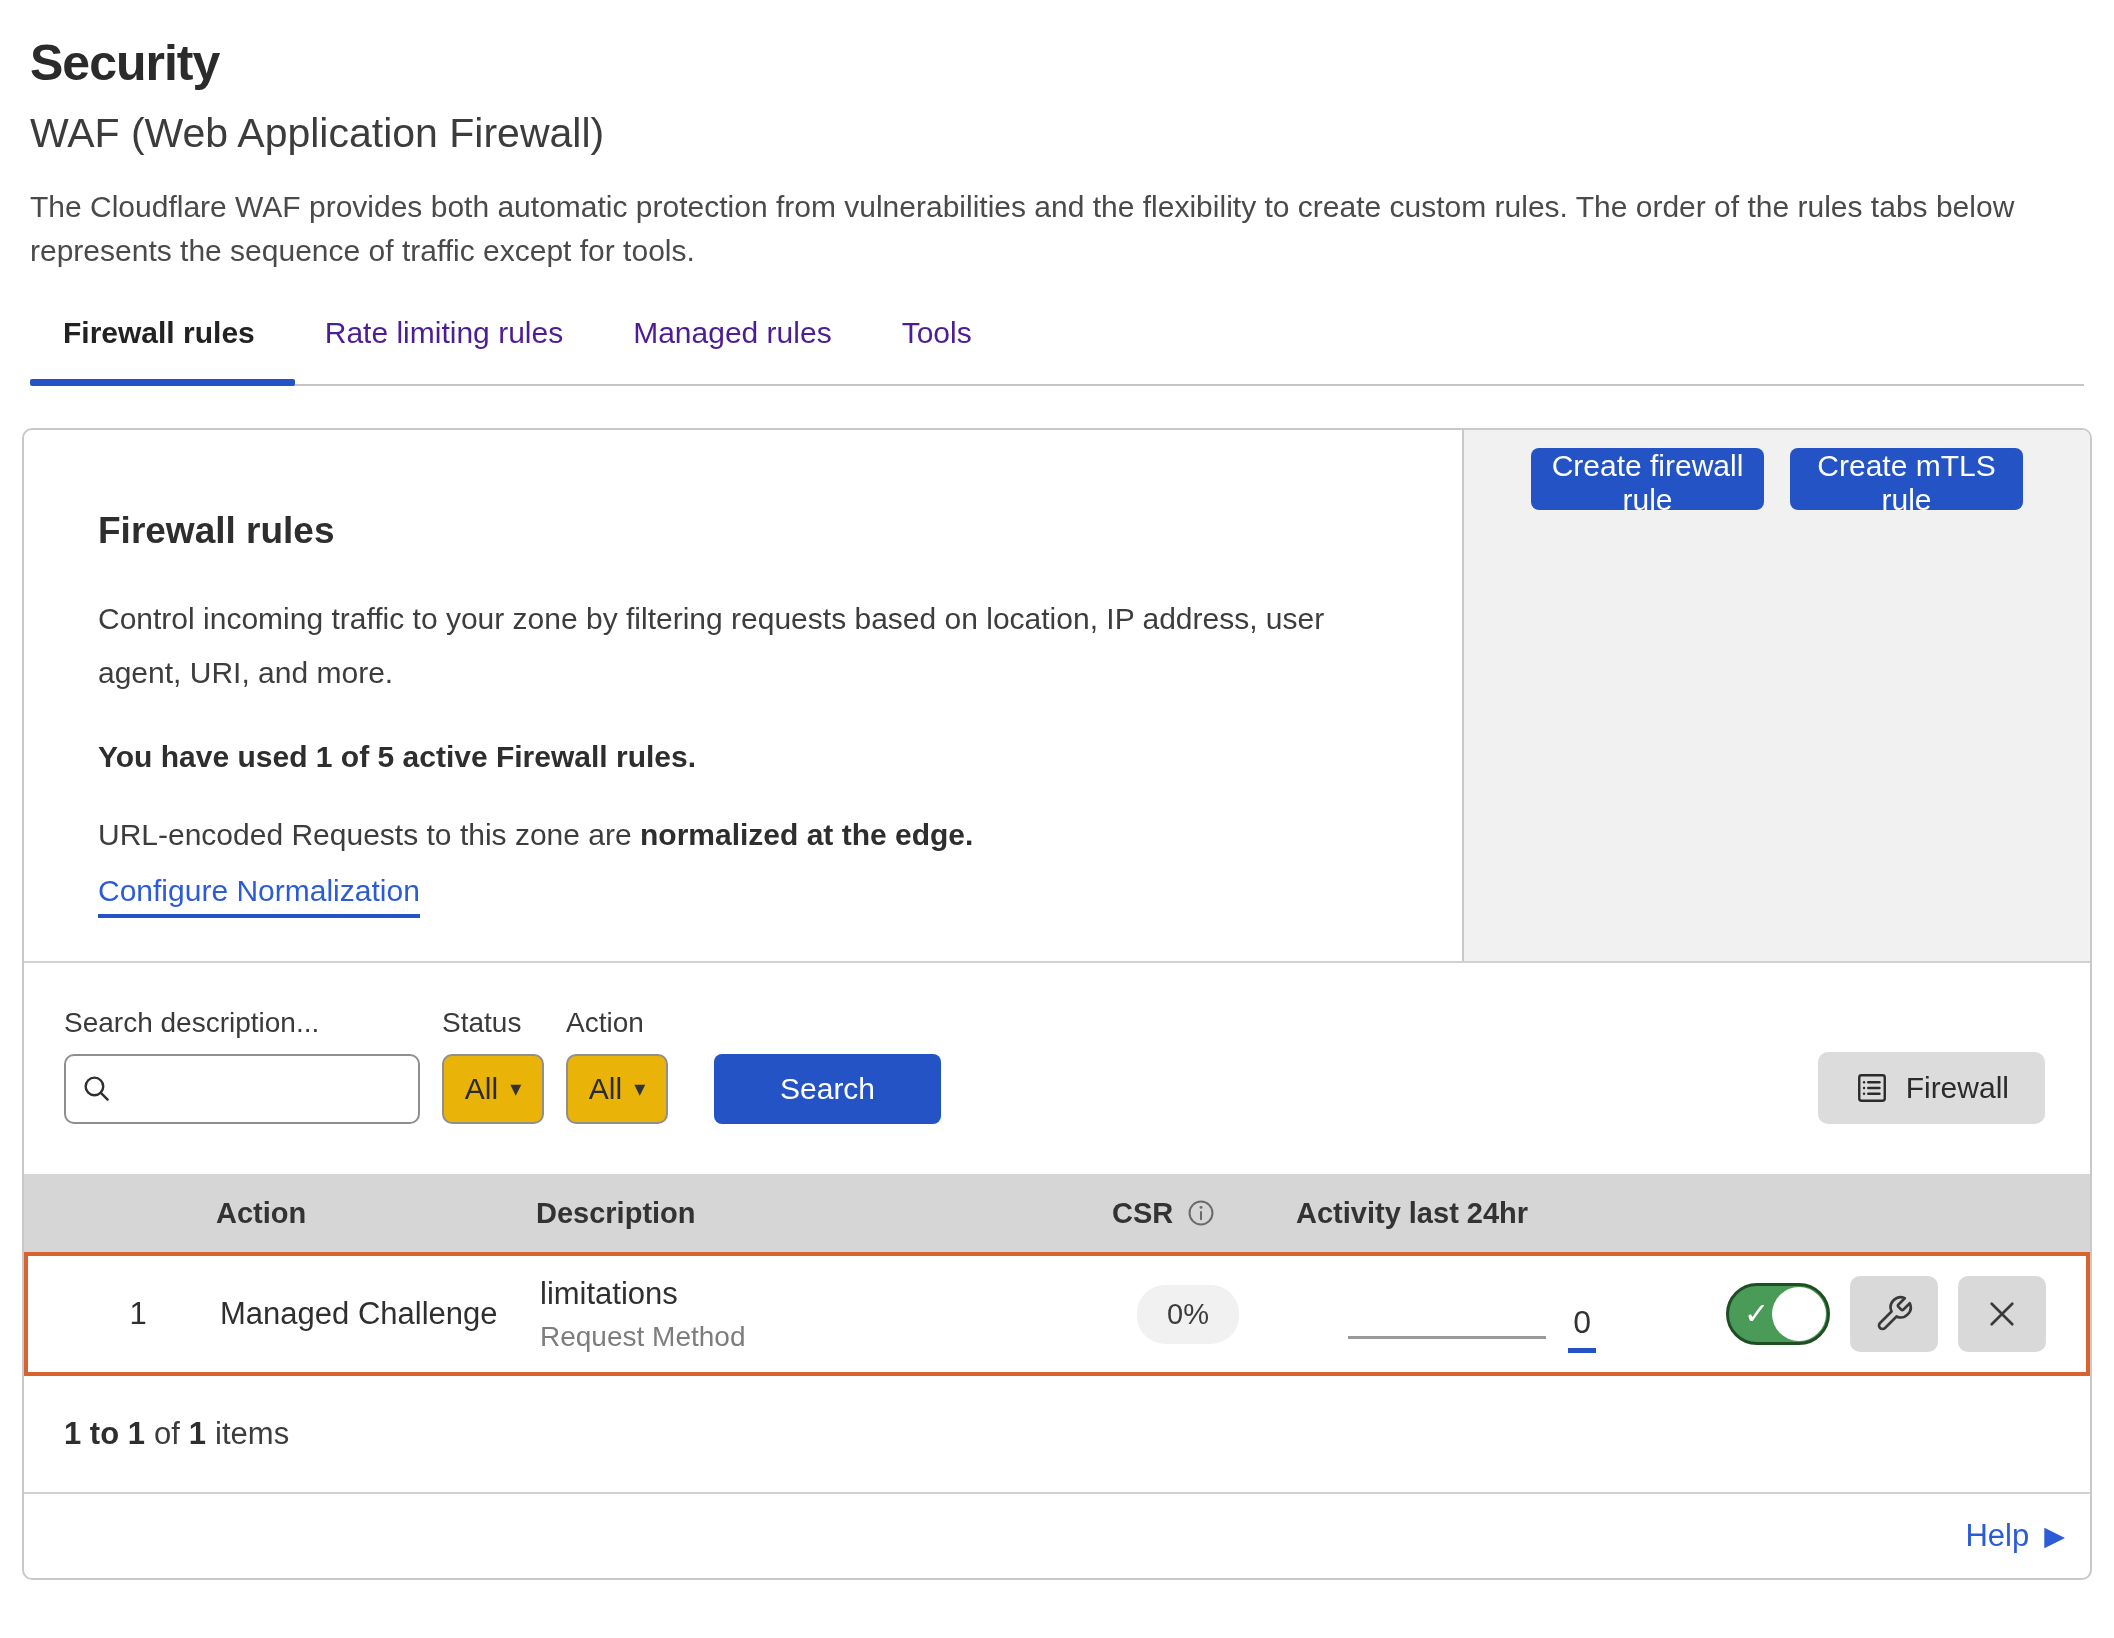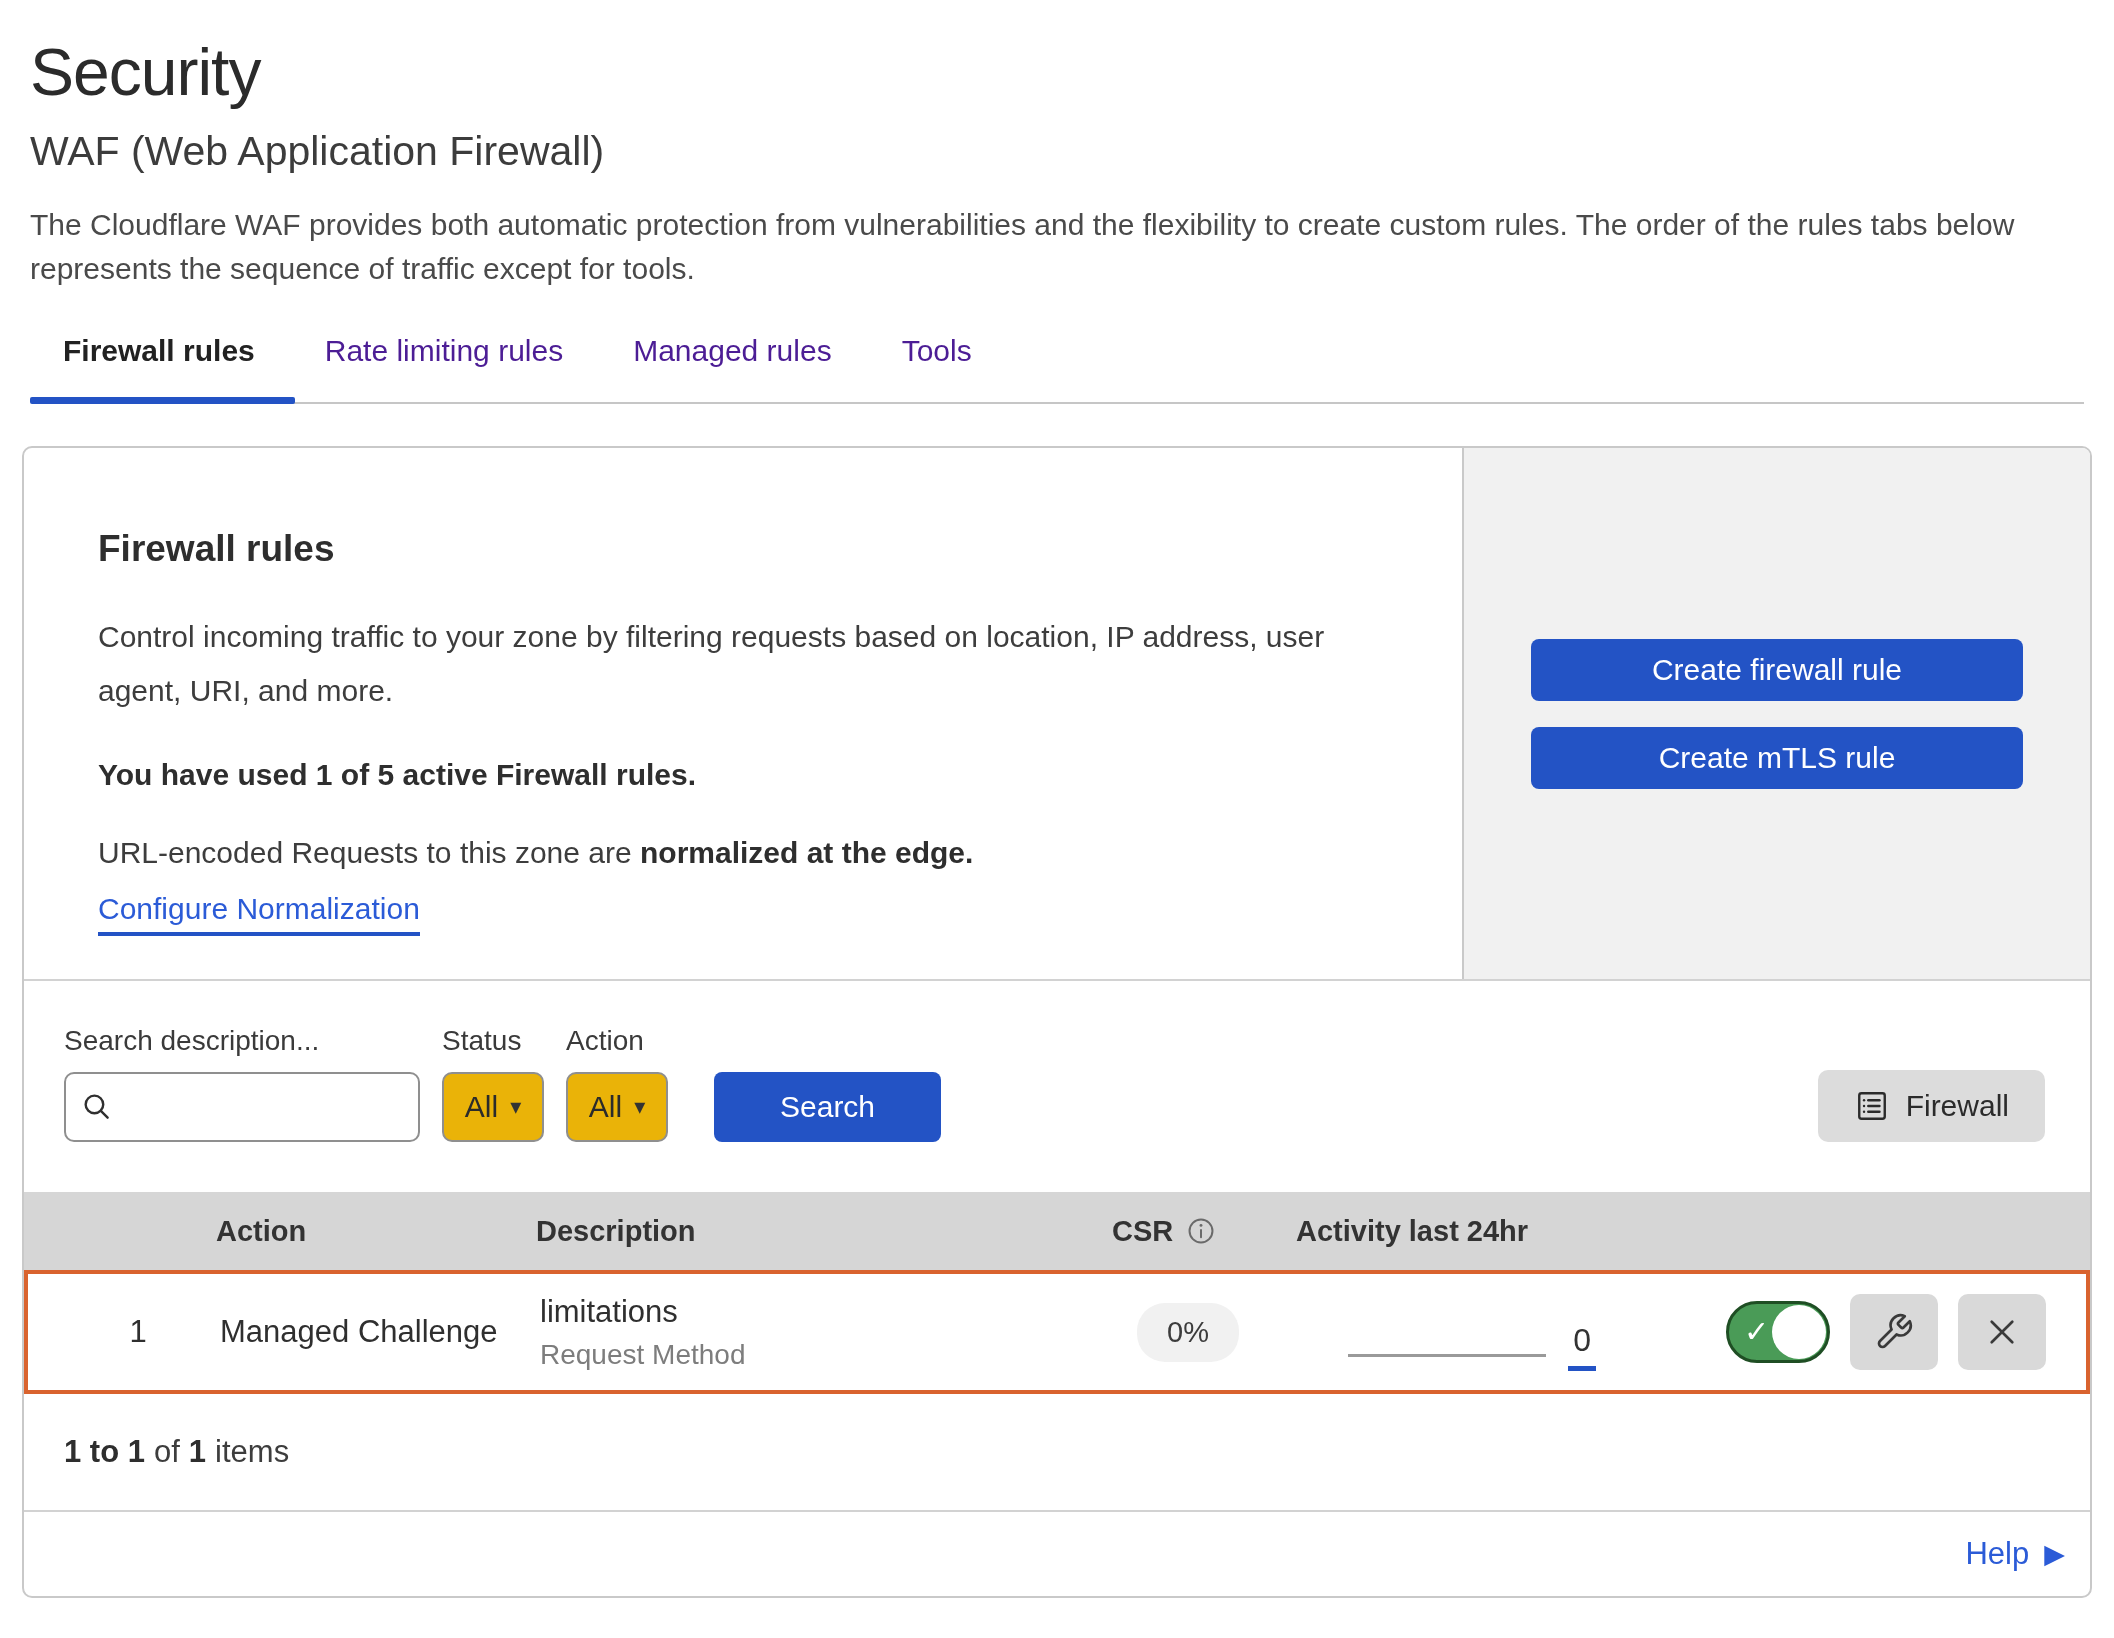--- a/index.html
+++ b/index.html
@@ -7,21 +7,21 @@
   body {
     width: 2114px; height: 1638px;
     background: #ffffff;
     font-family: "Liberation Sans", "DejaVu Sans", sans-serif;
     color: #313131;
     overflow: hidden;
   }
   .page { padding: 34px 30px 0 30px; }
 
   
-  .page-title { font-size: 66px; font-weight: 400; margin: 0 0 18px 0; color: #2b2b2b; letter-spacing: -1px; }
+  .page-title { font-size: 50px; font-weight: 700; margin: 0 0 18px 0; color: #2b2b2b; letter-spacing: -1px; }
   .page-subtitle { font-size: 41px; font-weight: 400; margin: 0 0 28px 0; color: #3c3c3c; }
   .page-desc { font-size: 30px; line-height: 1.45; margin: 0; color: #4a4a4a; max-width: 2060px; }
 
   
   .tabs { display: flex; gap: 70px; margin: 44px 0 0 33px; border-bottom: 2px solid #c6c6c6; }
   .tab { font-size: 30px; color: #4c1d95; padding: 0 0 34px 0; position: relative; cursor: pointer; }
   .tab.active { font-weight: 700; color: #222; }
   .tab.active::after {
     content: ""; position: absolute; left: -33px; right: -40px; bottom: -2px;
     height: 7px; background: #2353c5; border-radius: 2px;
@@ -44,21 +44,21 @@
   .card-info .norm { font-size: 30px; color: #3d3d3d; margin: 0 0 22px 0; }
   .card-info .norm strong { color: #2e2e2e; }
   .config-link {
     display: inline-block; font-size: 30px; color: #2b5bd7; text-decoration: none;
     border-bottom: 4px solid #2353c5; padding-bottom: 6px; cursor: pointer;
   }
 
   .card-actions {
     width: 628px; flex: none;
     background: #f1f1f1; border-left: 2px solid #c9c9c9;
-    display: flex; flex-direction: column; justify-content: center; gap: 26px;
+    display: flex; flex-direction: row; justify-content: center; gap: 26px;
     padding: 18px 67px;
   }
   .btn-primary {
     height: 62px; border: none; border-radius: 8px;
     background: #2353c5; color: #fff; font-size: 30px;
     font-family: inherit; cursor: pointer; width: 100%;
   }
 
   
   .filter-bar {

